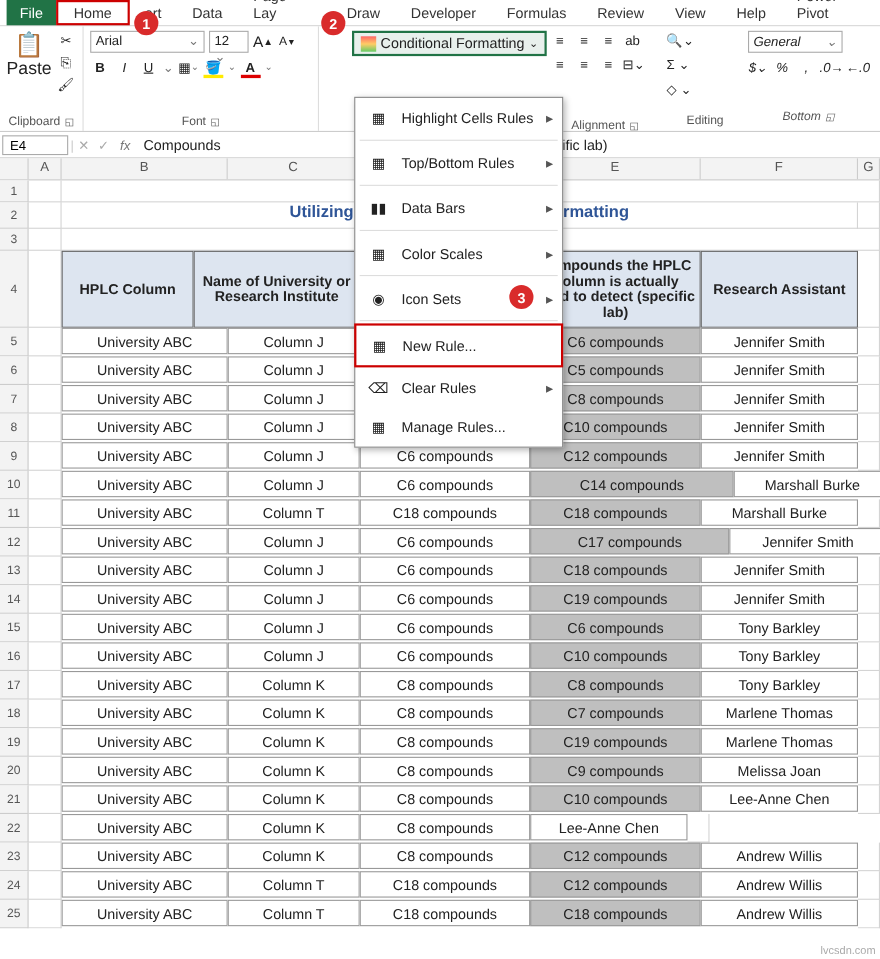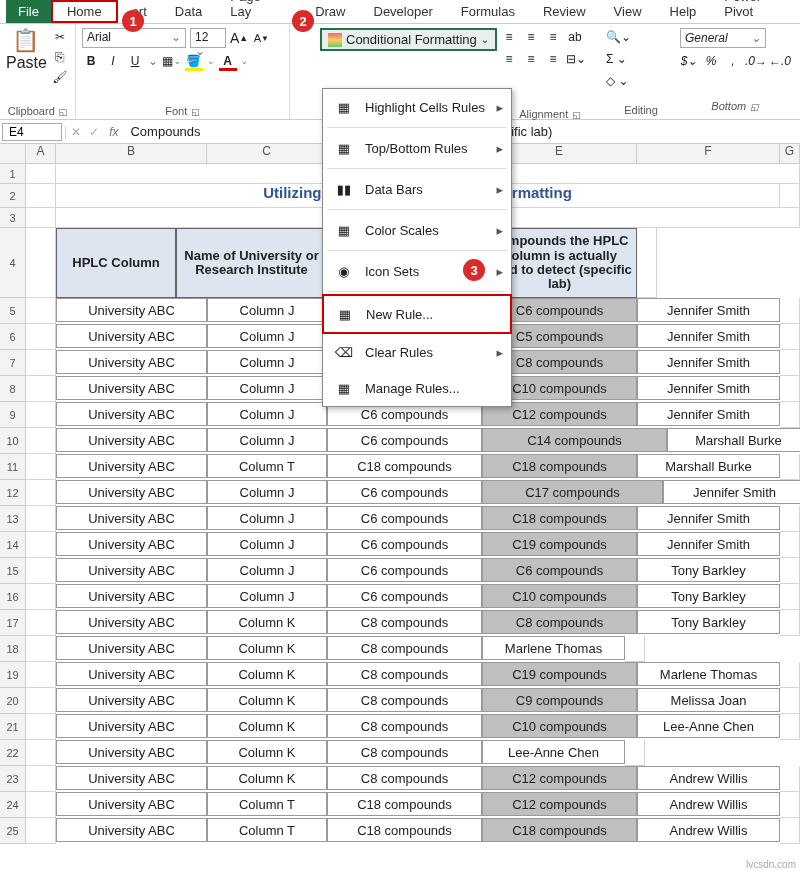--- a/index.html
+++ b/index.html
@@ -264,20 +264,21 @@
       <div class="trow">
         <div class="cell" style="width:30px"></div>
         <div class="cell" style="width:744px"></div>
       </div>
       <div class="trow" style="height:70px">
         <div class="cell" style="width:30px;height:70px"></div>
         <div class="th" style="width:120px;height:70px">HPLC Column</div>
         <div class="th" style="width:151px;height:70px">Name of University or Research Institute</div>
         <div class="th" style="width:155px;height:70px"></div>
         <div class="th" style="width:155px;height:70px">Compounds the HPLC Column is actually used to detect (specific lab)</div>
+        <div class="th" style="width:143px;height:70px">Research Assistant</div>
         <div class="cell" style="width:20px;height:70px"></div>
       </div>
       <div class="trow" style="height:26px">
         <div class="cell" style="width:30px;height:26px"></div>
         <div class="td" style="width:151px">University ABC</div>
         <div class="td" style="width:120px">Column J</div>
         <div class="td" style="width:155px">C6 compounds</div>
         <div class="td e" style="width:155px">C6 compounds</div>
         <div class="td" style="width:143px">Jennifer Smith</div>
         <div class="cell" style="width:20px;height:26px"></div>
@@ -388,20 +389,21 @@
         <div class="td" style="width:155px">C8 compounds</div>
         <div class="td e" style="width:155px">C8 compounds</div>
         <div class="td" style="width:143px">Tony Barkley</div>
         <div class="cell" style="width:20px;height:26px"></div>
       </div>
       <div class="trow" style="height:26px">
         <div class="cell" style="width:30px;height:26px"></div>
         <div class="td" style="width:151px">University ABC</div>
         <div class="td" style="width:120px">Column K</div>
         <div class="td" style="width:155px">C8 compounds</div>
+        <div class="td e" style="width:155px">C7 compounds</div>
         <div class="td" style="width:143px">Marlene Thomas</div>
         <div class="cell" style="width:20px;height:26px"></div>
       </div>
       <div class="trow" style="height:26px">
         <div class="cell" style="width:30px;height:26px"></div>
         <div class="td" style="width:151px">University ABC</div>
         <div class="td" style="width:120px">Column K</div>
         <div class="td" style="width:155px">C8 compounds</div>
         <div class="td e" style="width:155px">C19 compounds</div>
         <div class="td" style="width:143px">Marlene Thomas</div>

